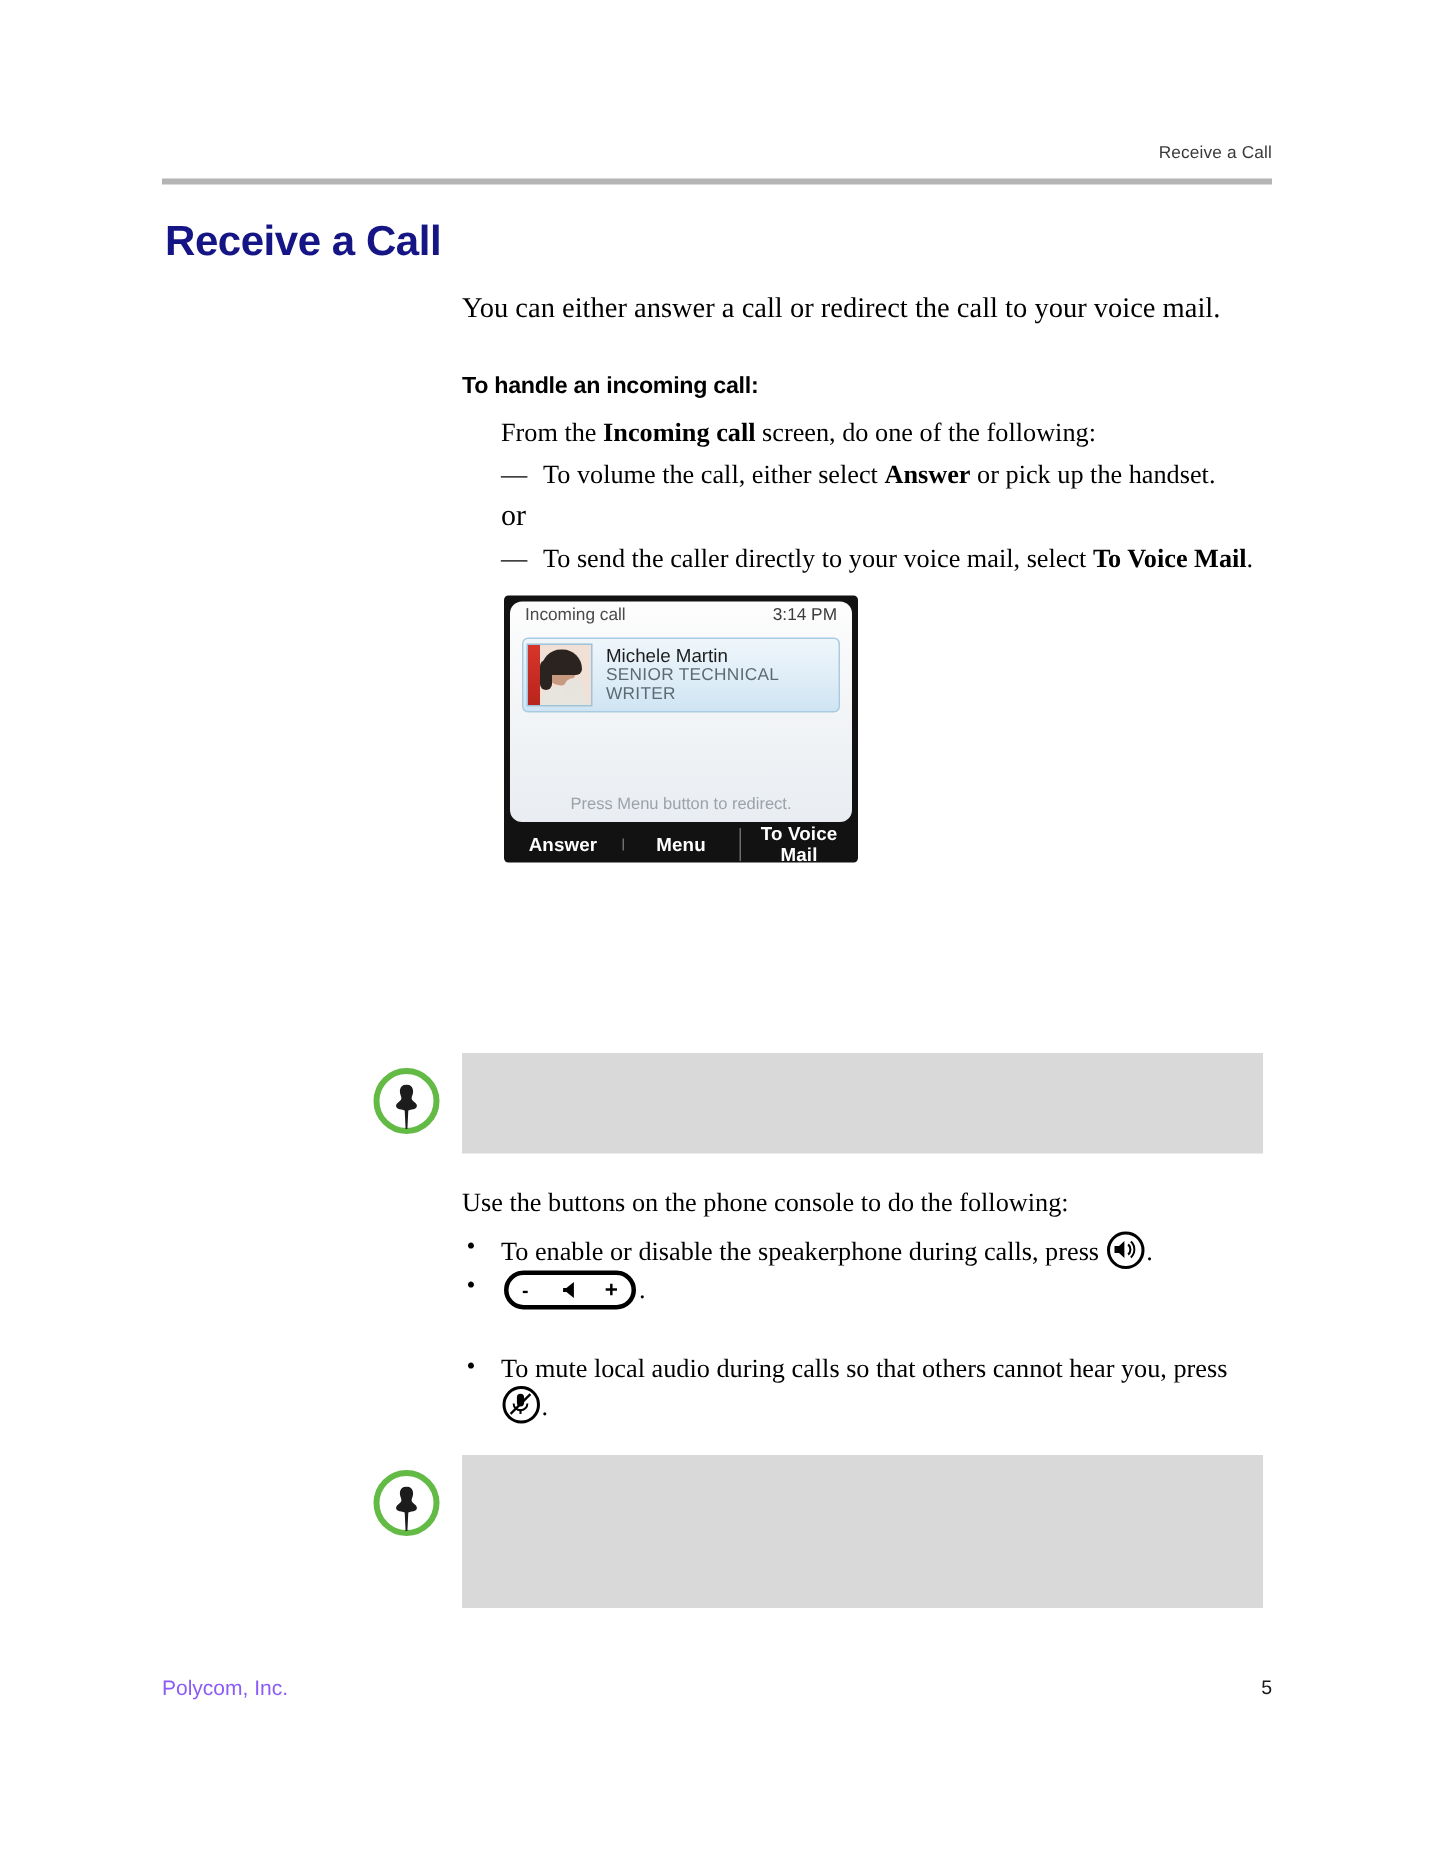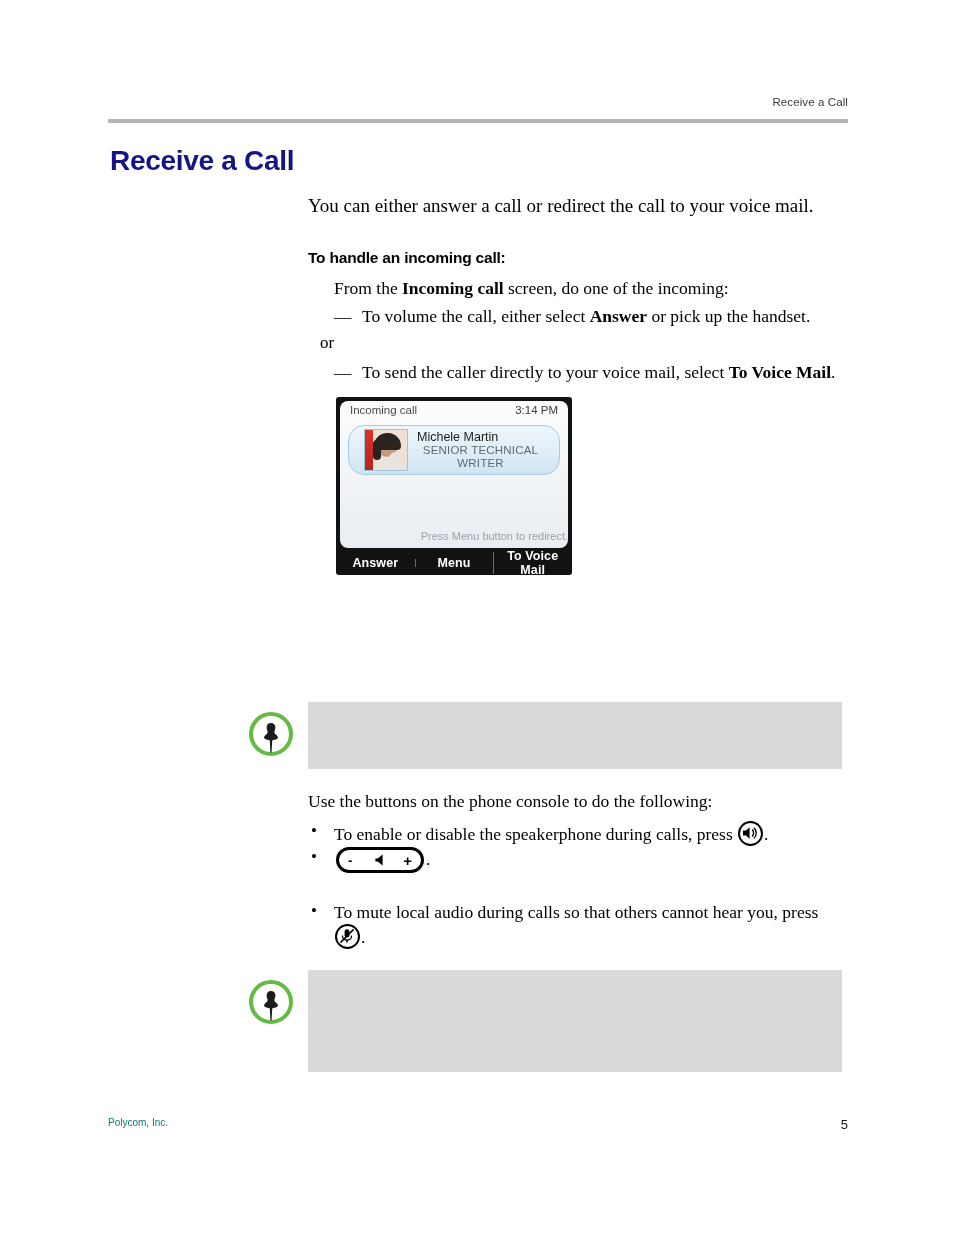--- a/index.html
+++ b/index.html
@@ -79,21 +79,21 @@
     font-size: 17.5px;
     line-height: 1.3;
     padding-left: 28px;
   }
   .dash-item .marker {
     position: absolute;
     left: 0;
     top: 0;
   }
   .dash-1 { top: 305px; }
-  .or-line { position: absolute; left: 320px; top: 333px; font-size: 17px; }
+  .or-line { position: absolute; left: 334px; top: 333px; font-size: 20px; }
   .dash-2 { top: 361px; }
 
   b, .bold { font-weight: bold; }
 
   
   .phone-figure {
     position: absolute;
     left: 336px;
     top: 397px;
     width: 236px;
@@ -126,24 +126,24 @@
   .lcd-statusbar .time { color: #3b3b3b; }
 
   .contact-card {
     position: absolute;
     left: 8px;
     right: 8px;
     top: 24px;
     height: 50px;
     background: linear-gradient(180deg, #eef6fb 0%, #dfedf7 55%, #cfe4f3 100%);
     border: 1px solid #a8cbe2;
-    border-radius: 16px;
+    border-radius: 4px;
     display: flex;
     align-items: center;
-    padding: 15px;
+    padding: 2px;
   }
   .contact-photo {
     width: 44px;
     height: 42px;
     border: 1px solid #9dc4dd;
     background: #f1e0d6;
     position: relative;
     overflow: hidden;
     flex: 0 0 auto;
   }
@@ -174,26 +174,26 @@
     border-radius: 12px 12px 0 0;
     background: #e8e4de;
   }
   .contact-photo .hand {
     position: absolute; left: 24px; top: 22px;
     width: 13px; height: 13px; border-radius: 50%;
     background: #e7e3dd;
   }
   .contact-text { padding-left: 9px; line-height: 1.15; }
   .contact-name { font-size: 12.5px; color: #1d1d1d; }
-  .contact-title { font-size: 11.5px; color: #5c6b73; letter-spacing: .2px; text-align: center; }
+  .contact-title { font-size: 11.5px; color: #5c6b73; letter-spacing: .2px; }
 
   .lcd-hint {
     position: absolute;
     left: 0; right: 0; bottom: 6px;
-    text-align: right;
+    text-align: center;
     font-size: 11px;
     color: #9aa3a9;
   }
 
   .softkeys {
     position: absolute;
     left: 0; right: 0; bottom: 0;
     height: 25px;
     display: flex;
     align-items: center;
@@ -293,22 +293,22 @@
   .key-pill .spk {
     position: absolute; left: 50%; top: 50%; transform: translate(-50%,-50%);
   }
 
   
   .footer-left {
     position: absolute;
     left: 108px;
     top: 1117px;
     font-family: "Liberation Sans", "DejaVu Sans", sans-serif;
-    font-size: 10px;
-    color: #0f766e;
+    font-size: 14px;
+    color: #8b5cf6;
   }
   .footer-right {
     position: absolute;
     left: 108px;
     top: 1117px;
     width: 740px;
     text-align: right;
     font-family: "Liberation Sans", "DejaVu Sans", sans-serif;
     font-size: 13px;
     color: #1a1a1a;
@@ -322,21 +322,21 @@
   <div class="running-header">Receive a Call</div>
   <div class="header-rule"></div>
 
   <h1 class="chapter-heading h-receive">Receive a Call</h1>
 
   <p class="para para-intro">You can either answer a call or redirect the call to your voice mail.</p>
 
   <div class="subhead">To handle an incoming call:</div>
 
   <div class="step-line lead-in">
-    <span>From the </span><b>Incoming call</b><span> screen, do one of the incoming:</span>
+    <span>From the </span><b>Incoming call</b><span> screen, do one of the following:</span>
   </div>
 
   <div class="dash-item dash-1">
     <span class="marker">—</span><span>To volume the call, either select </span><b>Answer</b><span> or pick up the handset.</span>
   </div>
 
   <div class="or-line">or</div>
 
   <div class="dash-item dash-2">
     <span class="marker">—</span><span>To send the caller directly to your voice mail, select </span><b>To Voice Mail</b><span>.</span>

